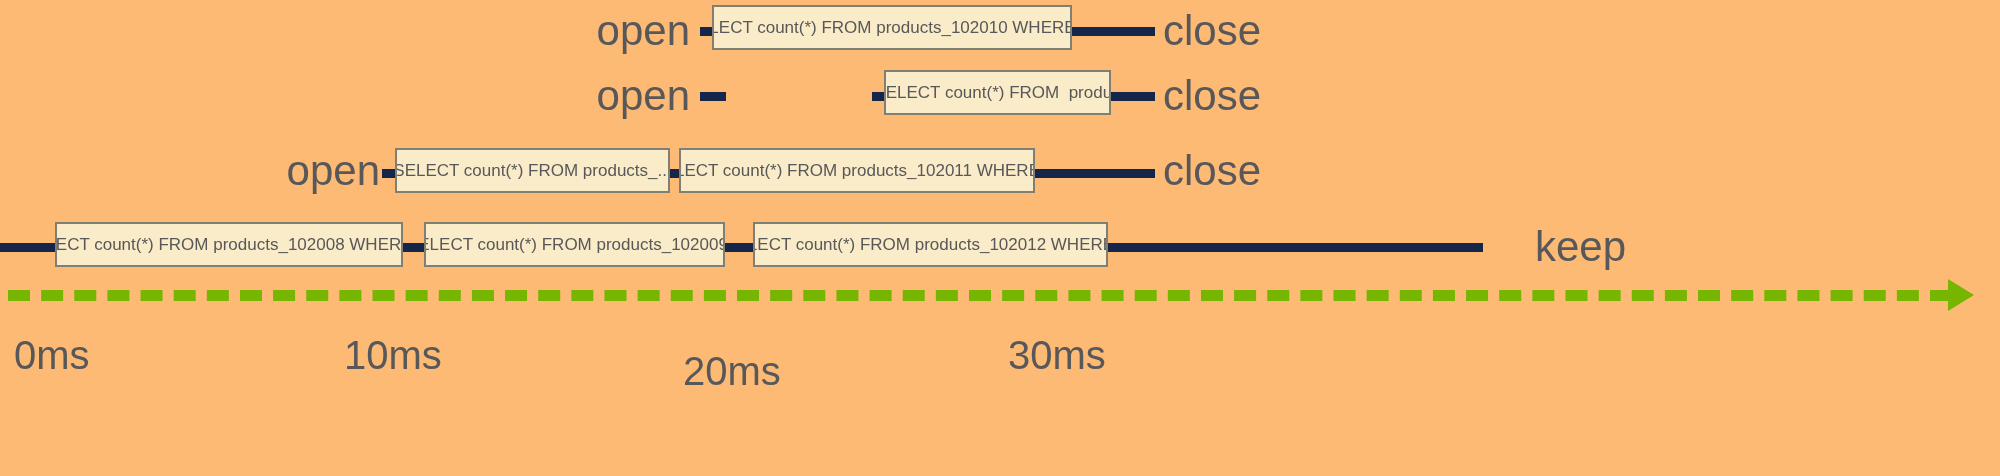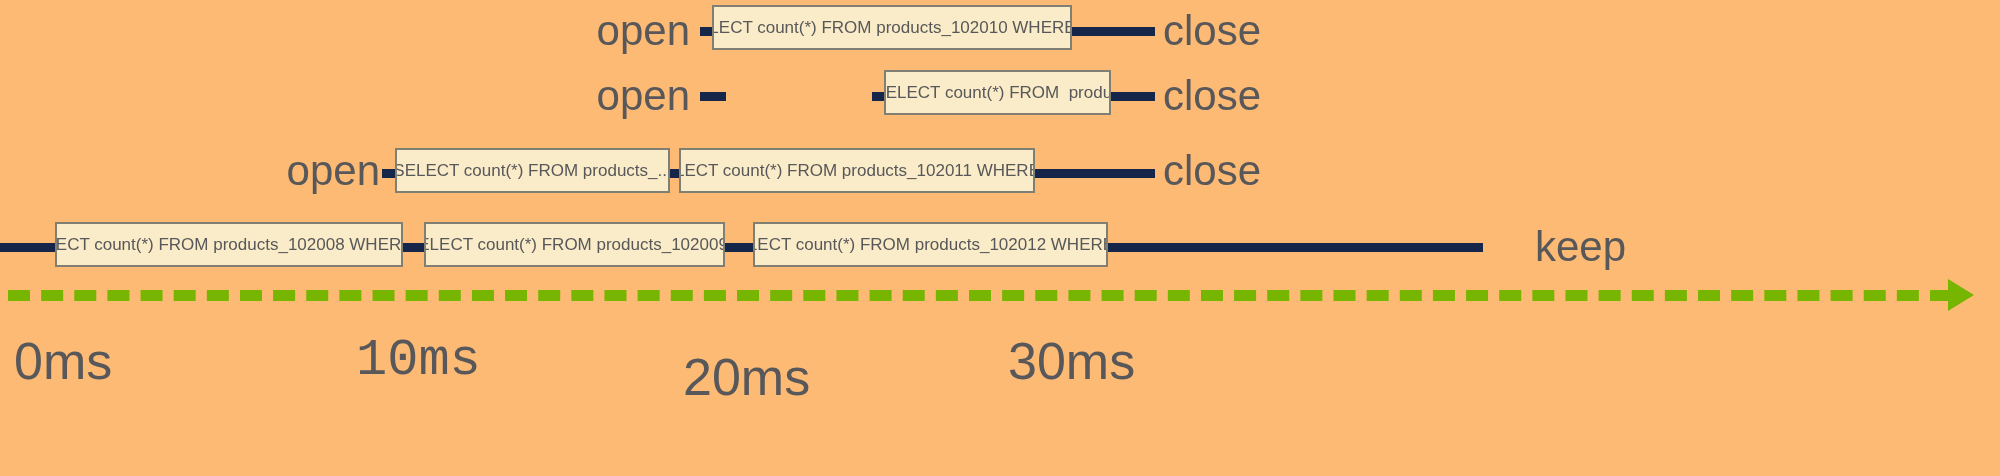--- a/index.html
+++ b/index.html
@@ -62,21 +62,21 @@
     width: 0;
     height: 0;
     border-top: 16px solid transparent;
     border-bottom: 16px solid transparent;
     border-left: 26px solid #76b500;
   }
   
   .tick-label {
     position: absolute;
     color: #58585a;
-    font-size: 52px;
+    font-size: 40px;
     font-family: "Liberation Sans", sans-serif;
     line-height: 1;
     white-space: nowrap;
   }
 </style>
 </head>
 <body>
 
 <div id="diagram">
 
@@ -107,17 +107,17 @@
   <div class="sqlbox" style="left:424px; top:222px; width:301px; height:45px;">SELECT count(*) FROM products_102009 ..</div>
   <div class="conn" style="left:722px; top:243px; width:38px;"></div>
   <div class="sqlbox" style="left:753px; top:222px; width:355px; height:45px;">SELECT count(*) FROM products_102012 WHERE …</div>
   <div class="conn" style="left:1105px; top:243px; width:378px;"></div>
   <div class="side-label" style="left:1492px; top:226px;margin-left:43px;">keep</div>
 
   <div class="time-arrow-line" style="left:8px; top:290px; width:1944px;"></div>
   <div class="time-arrow-head" style="left:1948px; top:279px;"></div>
 
   <div class="tick-label" style="left:14px; top:335px;">0ms</div>
-  <div class="tick-label" style="left:356px; top:335px;font-family:Liberation Mono, monospace;">10ms</div>
+  <div class="tick-label" style="left:344px; top:335px;">10ms</div>
   <div class="tick-label" style="left:683px; top:335px;margin-top:16px;">20ms</div>
   <div class="tick-label" style="left:1008px; top:335px;">30ms</div>
 
 </div>
 
 </body></html>

